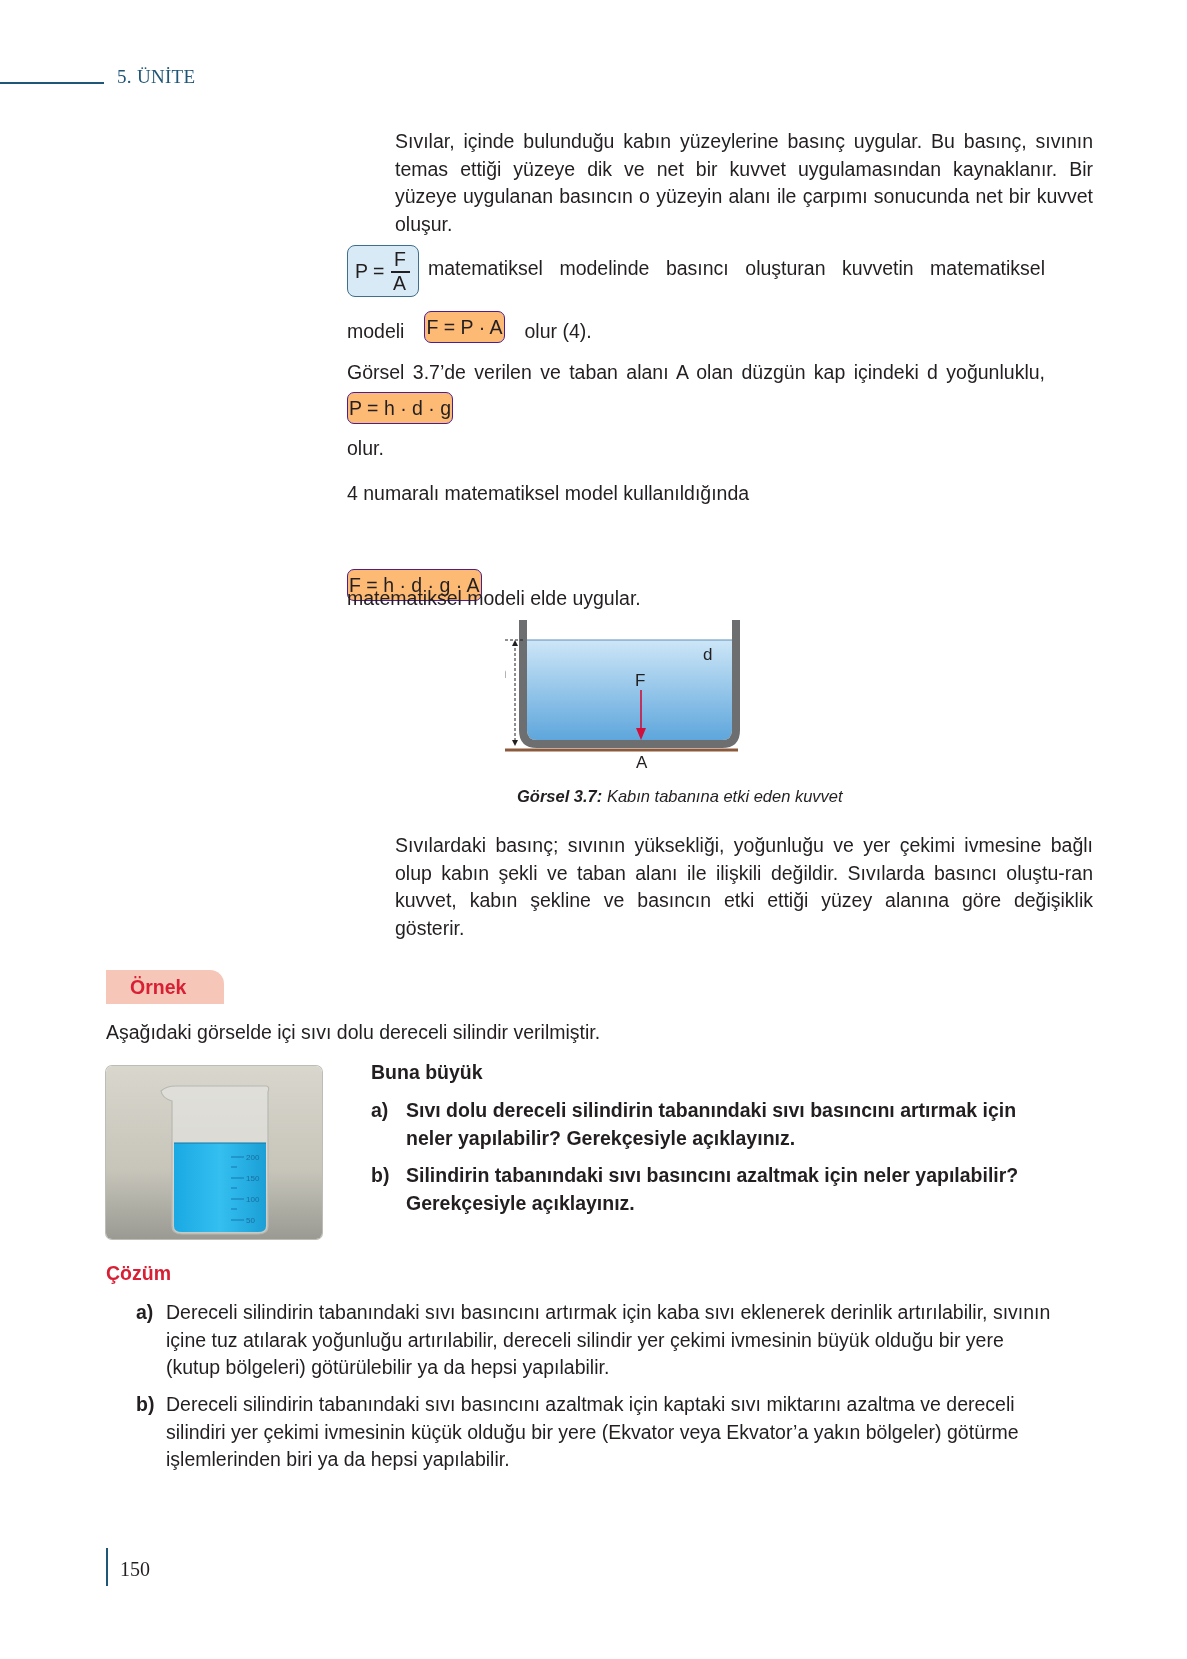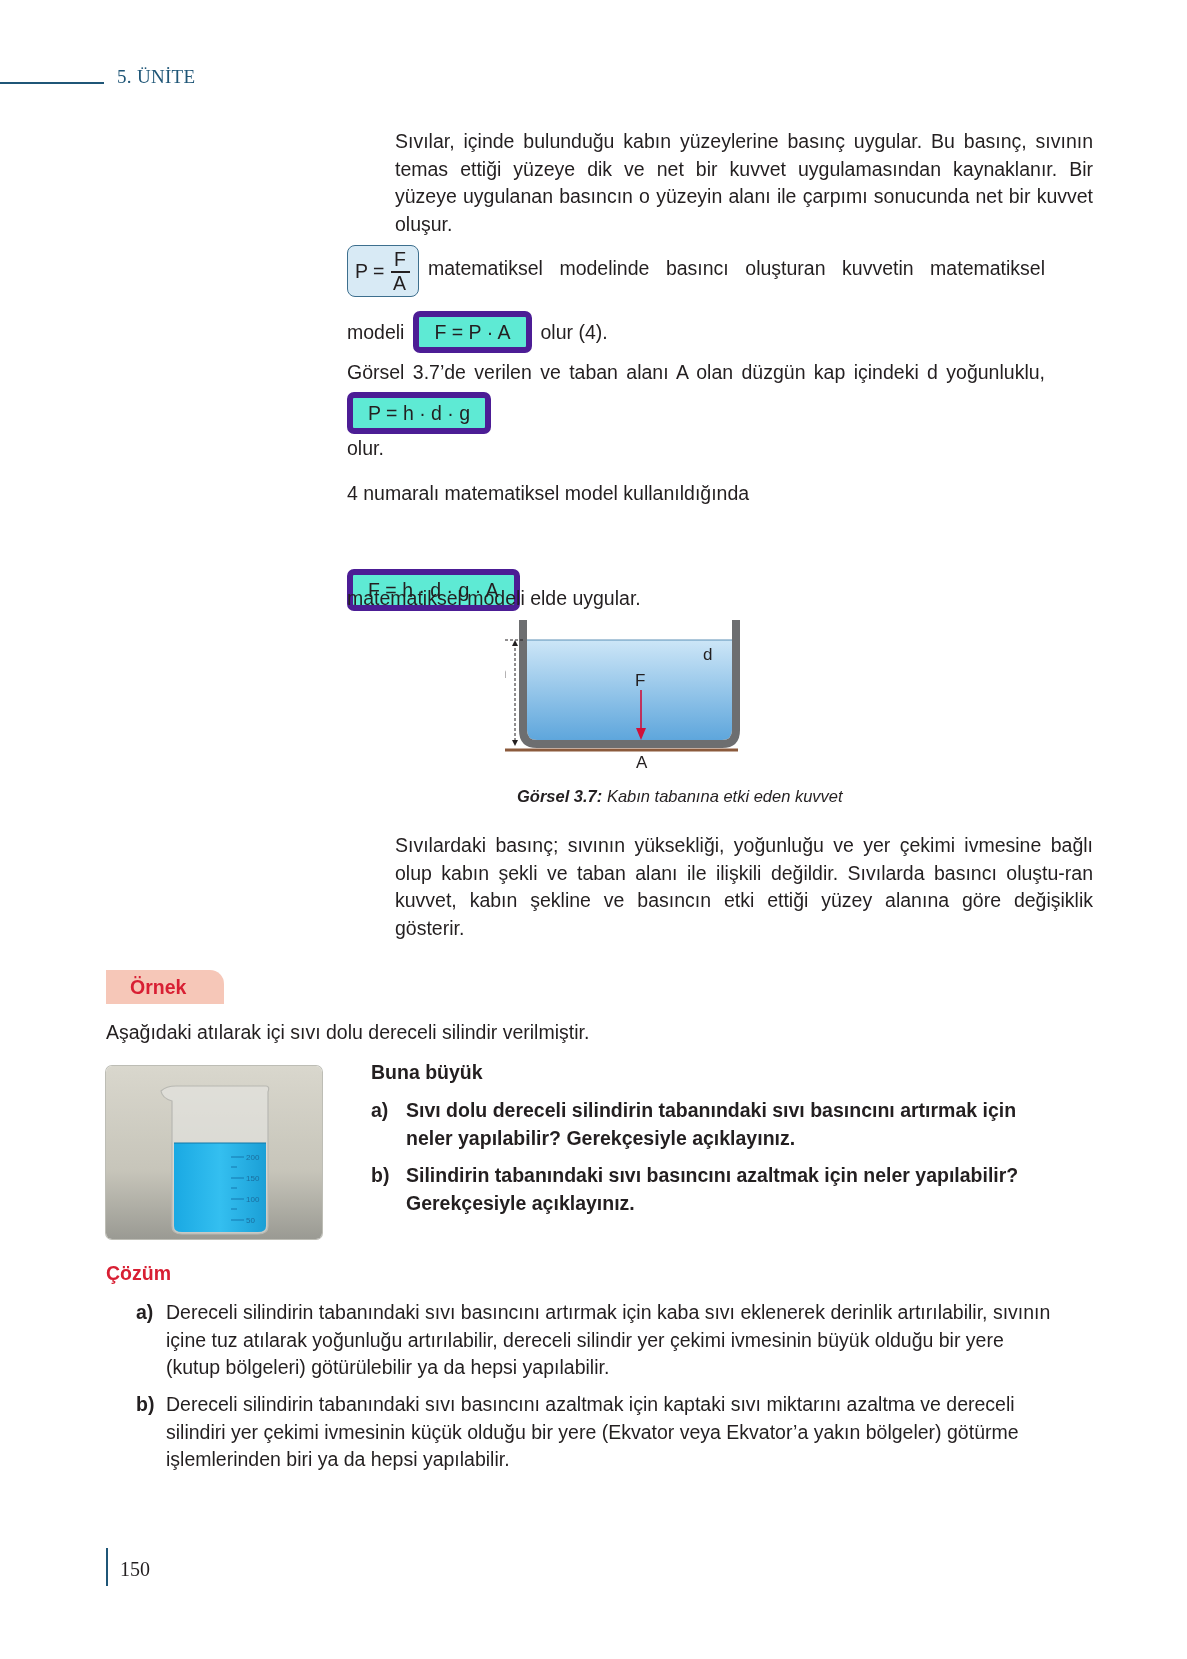--- a/index.html
+++ b/index.html
@@ -3,29 +3,29 @@
 <meta charset="utf-8">
 <style>
   html, body { margin:0; padding:0; background:#ffffff; }
   body { width:1187px; height:1659px; position:relative; overflow:hidden;
          font-family:"Liberation Sans", sans-serif; color:#231f20; }
   .abs { position:absolute; }
   .header-line { left:0; top:82px; width:104px; height:2px; background:#1f5677; }
   .unit-title { left:117px; top:66px; font-family:"Liberation Serif", serif; font-size:19px; color:#1f5677; letter-spacing:0.3px; }
   .para { font-size:19.5px; line-height:27.5px; text-align:justify;margin-left:48px; }
   .p1 { left:347px; top:128px; width:698px; }
-  .formula { display:inline-block; border:6px solid #4c1d95; border-radius:7px; background:#5eead4;
-             padding:2px 15px; font-size:19.5px; line-height:26px; white-space:nowrap; }
+  .formula { display:inline-block; border:1px solid #4c1d95; border-radius:7px; background:#fdba74;
+             padding:2px 1px; font-size:19.5px; line-height:26px; white-space:nowrap; }
   .frac-box { left:347px; top:245px; width:70px; height:50px; border:1px solid #3d6f8e; border-radius:8px; background:#d8eaf5; }
   .frac-p { position:absolute; left:7px; top:14px; font-size:19.5px; }
   .frac-num { position:absolute; left:46px; top:2px; font-size:19.5px; }
   .frac-bar { position:absolute; left:43px; top:25px; width:19px; height:1.5px; background:#231f20; }
   .frac-den { position:absolute; left:45px; top:26px; font-size:19.5px; }
   .frac-text { left:428px; top:257px; width:617px; font-size:19.5px; text-align:justify; text-align-last:justify; }
-  .line-modeli { left:347px; top:311px; font-size:19.5px; display:flex; align-items:center; gap:9px; }
+  .line-modeli { left:347px; top:311px; font-size:19.5px; display:flex; align-items:flex-end; gap:20px; }
   .p3a { left:347px; top:361px; width:698px; font-size:19.5px; text-align:justify; text-align-last:justify; }
   .p3b { left:347px; top:392px; width:698px; font-size:19.5px; display:flex; align-items:center; justify-content:space-between; }
   .p3c { left:347px; top:437px; font-size:19.5px; }
   .p4 { left:347px; top:482px; font-size:19.5px; }
   .f5 { left:347px; top:527px;margin-top:42px; }
   .p5 { left:347px; top:587px; font-size:19.5px; }
   .diagram { left:505px; top:618px; width:250px; height:150px; }
   .caption { left:517px; top:787px; font-size:16.5px; font-style:italic; }
   .caption b { font-weight:bold; }
   .p6 { left:347px; top:832px; width:698px; }
@@ -103,21 +103,21 @@
     <text x="131" y="150" font-size="17" fill="#231f20" font-family="Liberation Sans, sans-serif">A</text>
   </svg>
 </div>
 
 <div class="abs caption"><b>Görsel 3.7:</b><span> Kabın tabanına etki eden kuvvet</span></div>
 
 <div class="abs para p6">Sıvılardaki basınç; sıvının yüksekliği, yoğunluğu ve yer çekimi ivmesine bağlı olup kabın şekli ve taban alanı ile ilişkili değildir. Sıvılarda basıncı oluştu-ran kuvvet, kabın şekline ve basıncın etki ettiği yüzey alanına göre değişiklik gösterir.</div>
 
 <div class="abs ornek-tab"></div>
 <div class="abs ornek-label">Örnek</div>
-<div class="abs ornek-intro">Aşağıdaki atılarak içi sıvı dolu dereceli silindir verilmiştir.</div>
+<div class="abs ornek-intro">Aşağıdaki görselde içi sıvı dolu dereceli silindir verilmiştir.</div>
 
 <div class="abs beaker-photo">
   <svg width="216" height="173" viewBox="0 0 216 173">
     <defs>
       <linearGradient id="blue" x1="0" y1="0" x2="1" y2="0">
         <stop offset="0" stop-color="#1aa9e3"></stop>
         <stop offset="0.5" stop-color="#34bff0"></stop>
         <stop offset="1" stop-color="#1b9fd6"></stop>
       </linearGradient>
     </defs>

